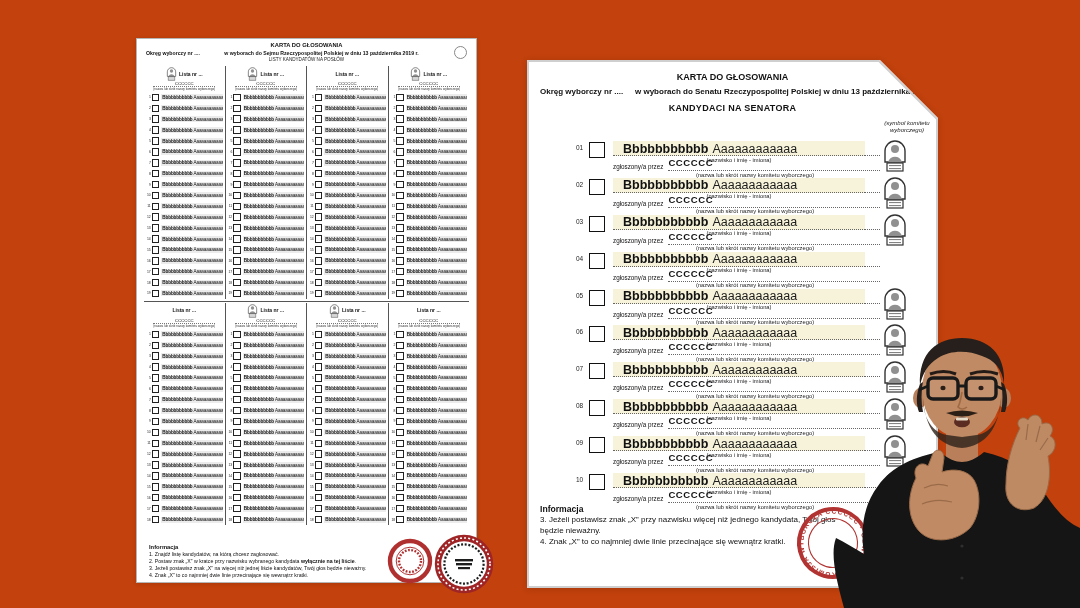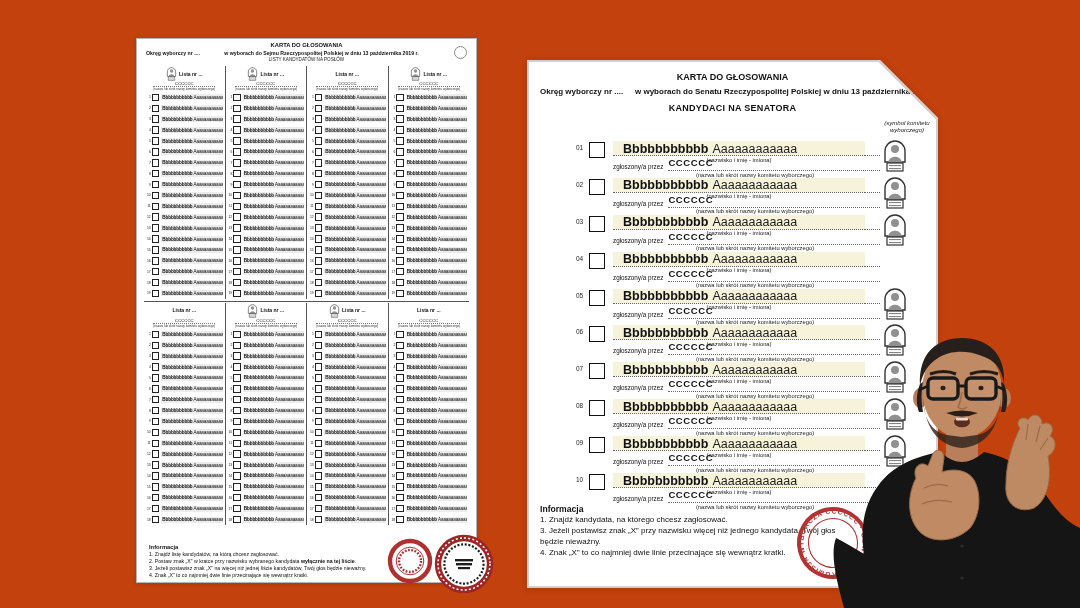--- a/index.html
+++ b/index.html
@@ -1223,21 +1223,20 @@
                 <path d="M6,25 C8,18 18,18 20,25 Z" fill="#909090"></path>
                 <rect x="5" y="26" width="16" height="8" fill="#fff" stroke="#333" stroke-width="1.2"></rect>
                 <line x1="7" y1="28.6" x2="19" y2="28.6" stroke="#777" stroke-width="1"></line>
                 <line x1="7" y1="31.6" x2="19" y2="31.6" stroke="#777" stroke-width="1"></line>
               </svg></span>
           </div>
         </div>
       <div class="se-info">
         <div class="se-info-title">Informacja</div>
         <div id="senate-info-items">
-            <div class="info-line"><span>1. Znajdź kandydata, na którego chcesz zagłosować.</span></div>
             <div class="info-line"><span>3. Jeżeli postawisz znak „X” przy nazwisku więcej niż jednego kandydata, Twój głos będzie nieważny.</span></div>
             <div class="info-line"><span>4. Znak „X” to co najmniej dwie linie przecinające się wewnątrz kratki.</span></div>
           </div>
       </div>
       <svg class="se-redstamp" width="78" height="78" viewBox="0 0 78 78">
         <circle cx="39" cy="39" r="34" fill="none" stroke="#b23432" stroke-width="4"></circle>
         <circle cx="39" cy="39" r="24.5" fill="none" stroke="#b23432" stroke-width="1.1"></circle>
         <path id="se-arc" d="M39,9.5 A29.5,29.5 0 1 1 38.9,9.5" fill="none"></path>
         <text font-size="6.6" fill="#b23432" font-weight="bold" letter-spacing="1">
           <textPath href="#se-arc">CCCCCC  ·  OBWODOWA  KOMISJA  WYBORCZA  w</textPath>

